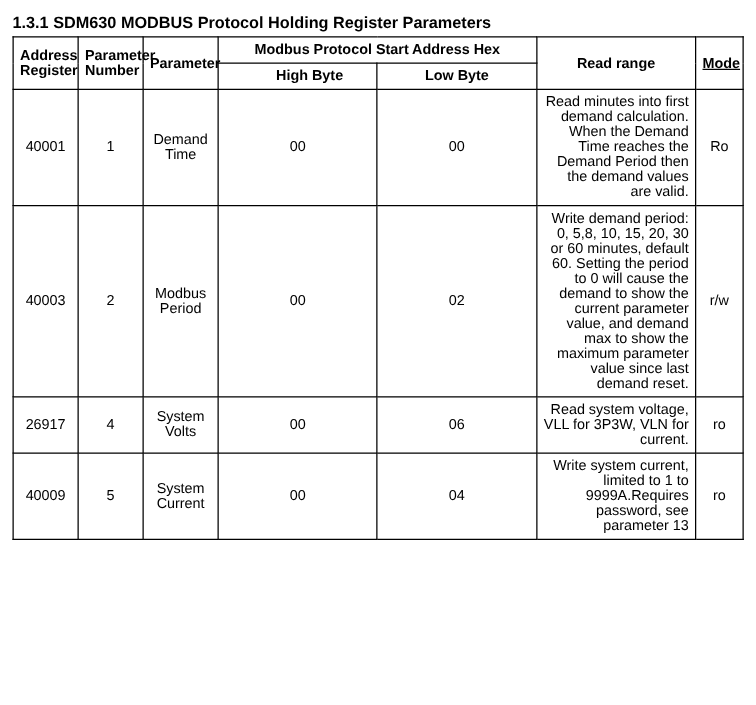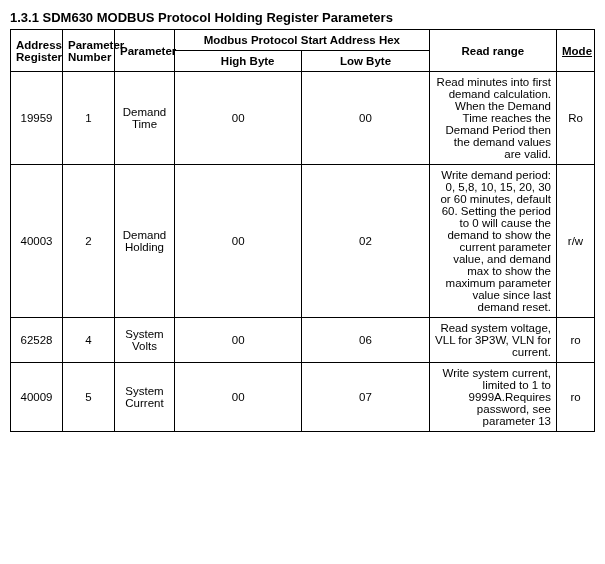--- a/index.html
+++ b/index.html
@@ -58,49 +58,49 @@
       <th rowspan="2" class="col-valid">Read range</th>
       <th rowspan="2" class="col-mode">Mode</th>
     </tr>
     <tr class="header-main">
       <th class="col-high">High Byte</th>
       <th class="col-low">Low Byte</th>
     </tr>
   </thead>
   <tbody id="table-body">
   <tr>
-        <td class="">19959</td>
+        <td class="">40001</td>
         <td class="">1</td>
         <td class="">Demand Time</td>
         <td class="">00</td>
         <td class="">00</td>
         <td class="valid-range">Read minutes into first demand calculation. When the Demand Time reaches the Demand Period then the demand values are valid.</td>
         <td class="">Ro</td>
       </tr>
       <tr>
         <td class="">40003</td>
         <td class="">2</td>
-        <td class="">Demand Holding</td>
+        <td class="">Modbus Period</td>
         <td class="">00</td>
         <td class="">02</td>
         <td class="valid-range">Write demand period: 0, 5,8, 10, 15, 20, 30 or 60 minutes, default 60. Setting the period to 0 will cause the demand to show the current parameter value, and demand max to show the maximum parameter value since last demand reset.</td>
         <td class="">r/w</td>
       </tr>
       <tr>
-        <td class="">62528</td>
+        <td class="">26917</td>
         <td class="">4</td>
         <td class="">System Volts</td>
         <td class="">00</td>
         <td class="">06</td>
         <td class="valid-range">Read system voltage, VLL for 3P3W, VLN for current.</td>
         <td class="">ro</td>
       </tr>
       <tr>
         <td class="">40009</td>
         <td class="">5</td>
         <td class="">System Current</td>
         <td class="">00</td>
-        <td class="">07</td>
+        <td class="">04</td>
         <td class="valid-range">Write system current, limited to 1 to 9999A.Requires password, see parameter 13</td>
         <td class="">ro</td>
       </tr>
     </tbody>
 </table>
 
 </body></html>

